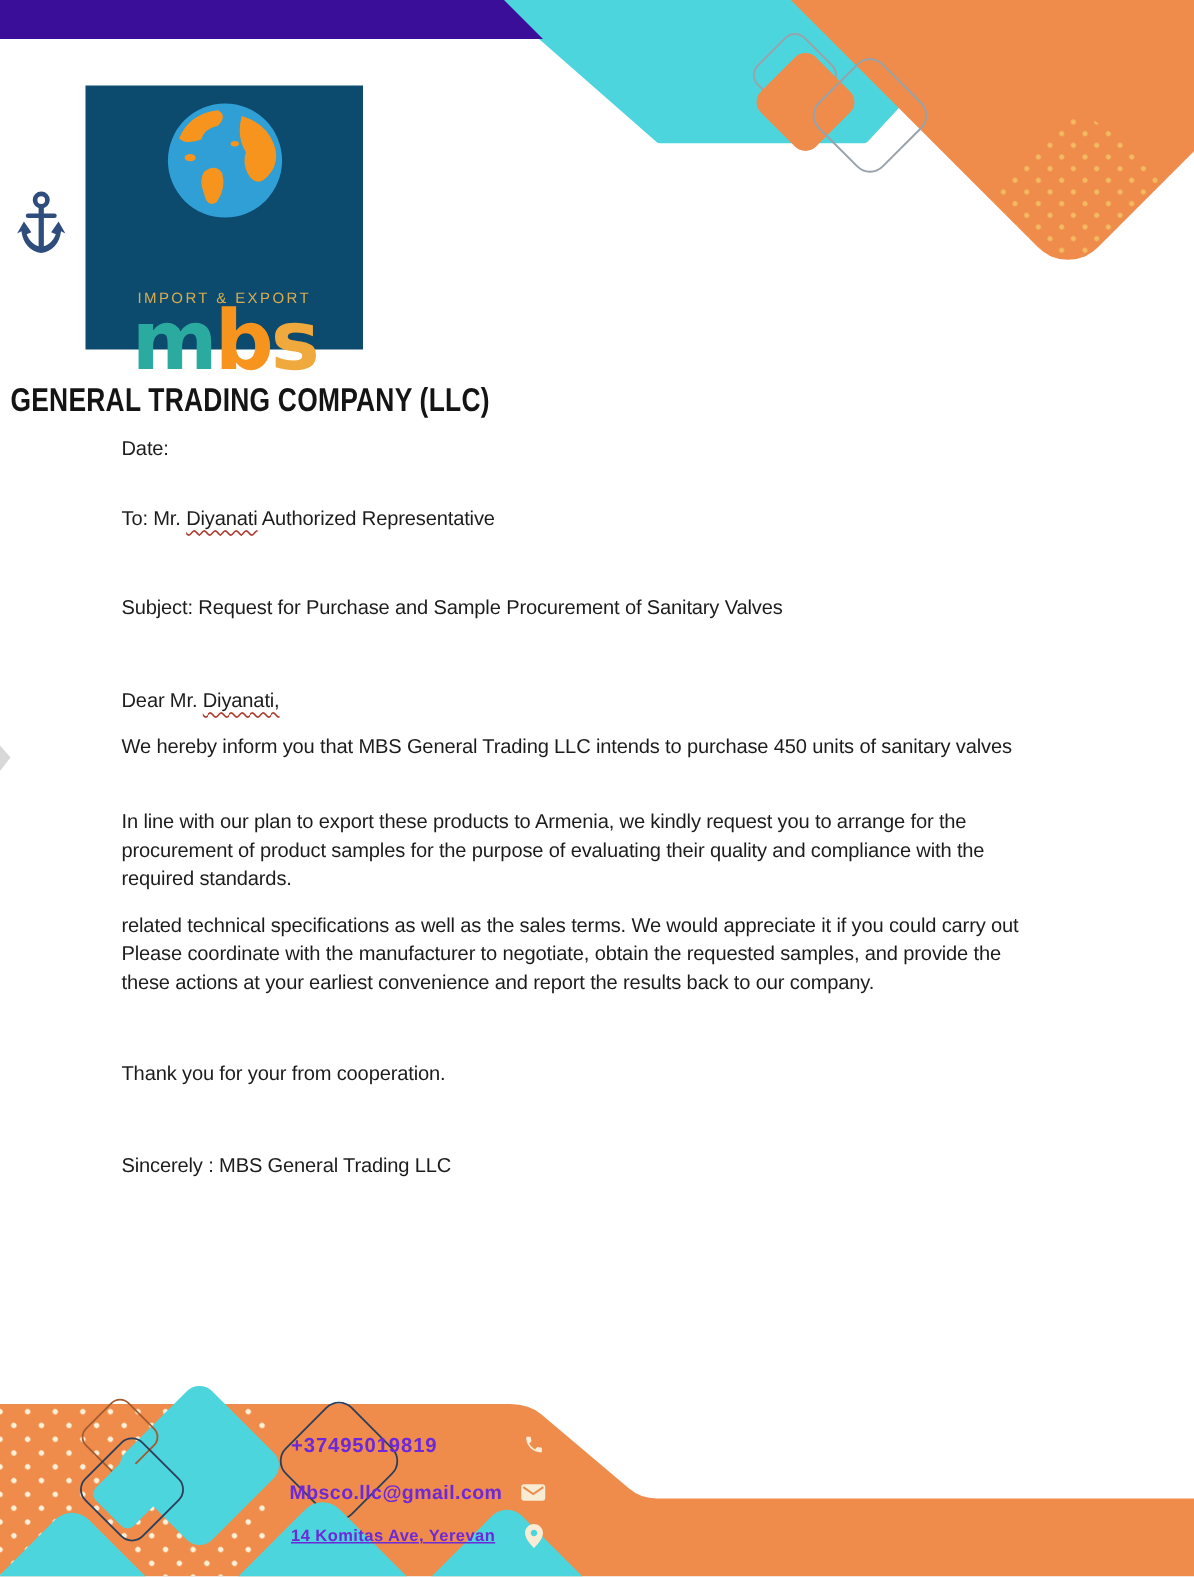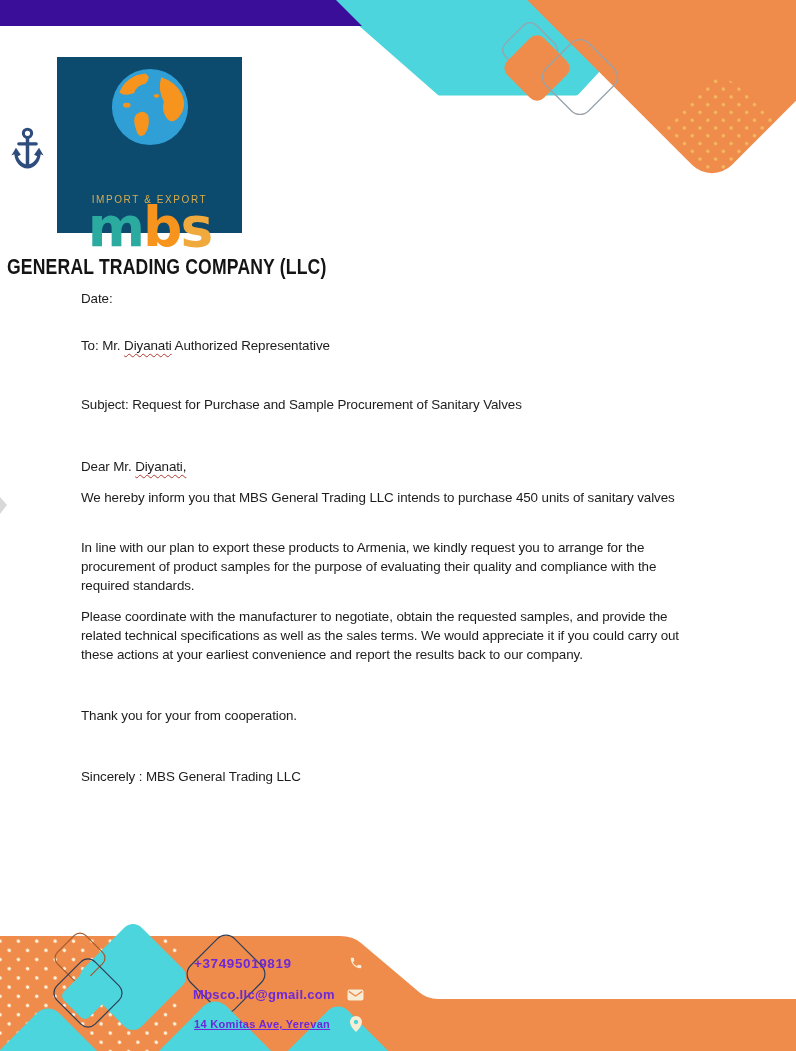--- a/index.html
+++ b/index.html
@@ -152,22 +152,22 @@
       <div>We hereby inform you that MBS General Trading LLC intends to purchase 450 units of sanitary valves</div>
     </div>
 
     <div class="tblock" style="top:538px">
       <div>In line with our plan to export these products to Armenia, we kindly request you to arrange for the</div>
       <div>procurement of product samples for the purpose of evaluating their quality and compliance with the</div>
       <div>required standards.</div>
     </div>
 
     <div class="tblock" style="top:607px">
+      <div>related technical specifications as well as the sales terms. We would appreciate it if you could carry out</div>
       <div>Please coordinate with the manufacturer to negotiate, obtain the requested samples, and provide the</div>
-      <div>related technical specifications as well as the sales terms. We would appreciate it if you could carry out</div>
       <div>these actions at your earliest convenience and report the results back to our company.</div>
     </div>
 
     <div class="tblock" style="top:706px">Thank you for your from cooperation.</div>
 
     <div class="tblock" style="top:767px">Sincerely : MBS General Trading LLC</div>
   </div>
 
   <div class="footer-text f-phone">+37495019819</div>
   <div class="footer-text f-email">Mbsco.llc@gmail.com</div>

